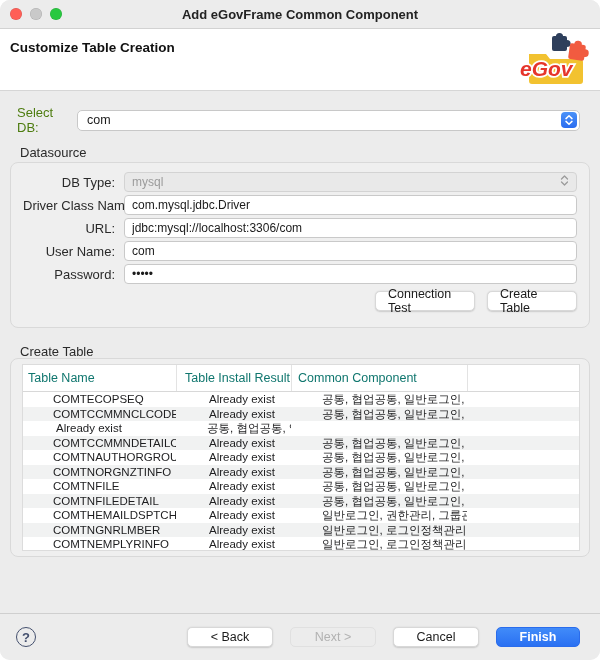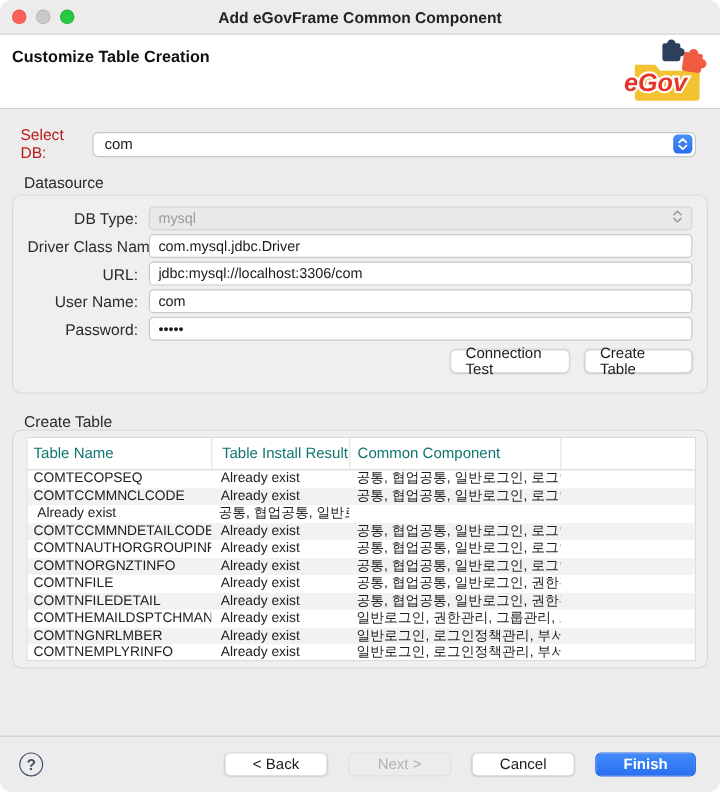--- a/index.html
+++ b/index.html
@@ -15,21 +15,21 @@
   .tl.green{background:#28c840;}
   .wtitle{flex:1;text-align:center;font-weight:bold;font-size:13px;color:#232323;}
 
   
   .page-header{position:absolute;top:29px;left:0;right:0;height:61px;background:#ffffff;border-bottom:1px solid #d6d6d6;}
   .page-title{position:absolute;left:10px;top:11px;font-weight:bold;font-size:13.5px;color:#111;}
   .logo{position:absolute;right:8px;top:2px;}
 
   
   .selectdb-row{position:absolute;top:109px;left:17px;right:20px;height:22px;display:flex;align-items:center;}
-  .selectdb-row .lbl{width:60px;color:#b91c1c;}
+  .selectdb-row .lbl{width:60px;color:#4d7c0f;}
   .combo{flex:1;height:21px;background:#ffffff;border:1px solid #c8c8c8;border-radius:5px;display:flex;align-items:center;padding:0 2px 0 9px;box-sizing:border-box;}
   .combo .val{flex:1;font-size:12.5px;color:#1b1b1b;}
   .stepper-blue{width:16px;height:16px;border-radius:4px;background:linear-gradient(#4b92f8,#2a6cf0);display:flex;align-items:center;justify-content:center;}
 
   
   .group-label{position:absolute;left:20px;font-size:13px;color:#2a2a2a;}
   .ds-label{top:145px;}
   .ds-box{position:absolute;top:162px;left:10px;right:10px;height:166px;background:#efefef;border:1px solid #d9d9d9;border-radius:8px;box-sizing:border-box;padding:9px 12px 0 12px;}
   .frow{display:grid;grid-template-columns:92px 1fr;column-gap:9px;align-items:center;margin-bottom:3px;}
   .frow .flbl{text-align:right;color:#2a2a2a;font-size:13px;white-space:nowrap;}
@@ -47,21 +47,21 @@
   .ct-box{position:absolute;top:358px;left:10px;right:10px;height:199px;background:#efefef;border:1px solid #d9d9d9;border-radius:8px;box-sizing:border-box;}
   .table{position:absolute;left:11px;right:9px;top:5px;bottom:5px;background:#ffffff;border:1px solid #dcdcdc;overflow:hidden;}
   .thead{display:grid;grid-template-columns:153px 115px 176px 1fr;height:27px;background:#ffffff;border-bottom:1px solid #d8d8d8;box-sizing:border-box;}
   .th{display:flex;align-items:center;font-size:12.5px;color:#0f766e;overflow:hidden;white-space:nowrap;}
   .th.c1{padding-left:5px;}
   .th.c2{padding-left:8px;border-left:1px solid #e3e3e3;}
   .th.c3{padding-left:6px;border-left:1px solid #e3e3e3;}
   .th.c4{border-left:1px solid #e3e3e3;}
   .trow{display:grid;grid-template-columns:153px 115px 176px 1fr;height:14.5px;align-items:center;}
   .trow:nth-child(even){background:#f1f2f2;}
-  .td{font-size:11.5px;line-height:14px;color:#1d1d1f;white-space:nowrap;overflow:hidden;}
+  .td{font-size:11.5px;line-height:14px;color:#1d1d1f;white-space:nowrap;overflow:hidden;margin-left:25px;}
   .td.c1{padding-left:5px;}
   .td.c2{padding-left:8px;}
   .td.c3{padding-left:6px;}
 
   
   .footer{position:absolute;left:0;right:0;bottom:0;height:46px;background:#ececec;border-top:1px solid #cfcfcf;display:flex;align-items:center;}
   .help{width:20px;height:20px;border-radius:50%;border:1.5px solid #44506e;color:#44506e;display:flex;align-items:center;justify-content:center;font-size:13px;font-weight:600;margin-left:16px;box-sizing:border-box;}
   .footer-buttons{position:absolute;right:20px;top:13px;display:flex;gap:17px;}
   .btn.fw{width:86px;}
   .btn.primary{width:84px;background:linear-gradient(#418bf9,#2a70f2);border:1px solid #2a6cec;color:#ffffff;font-weight:600;box-shadow:none;}

